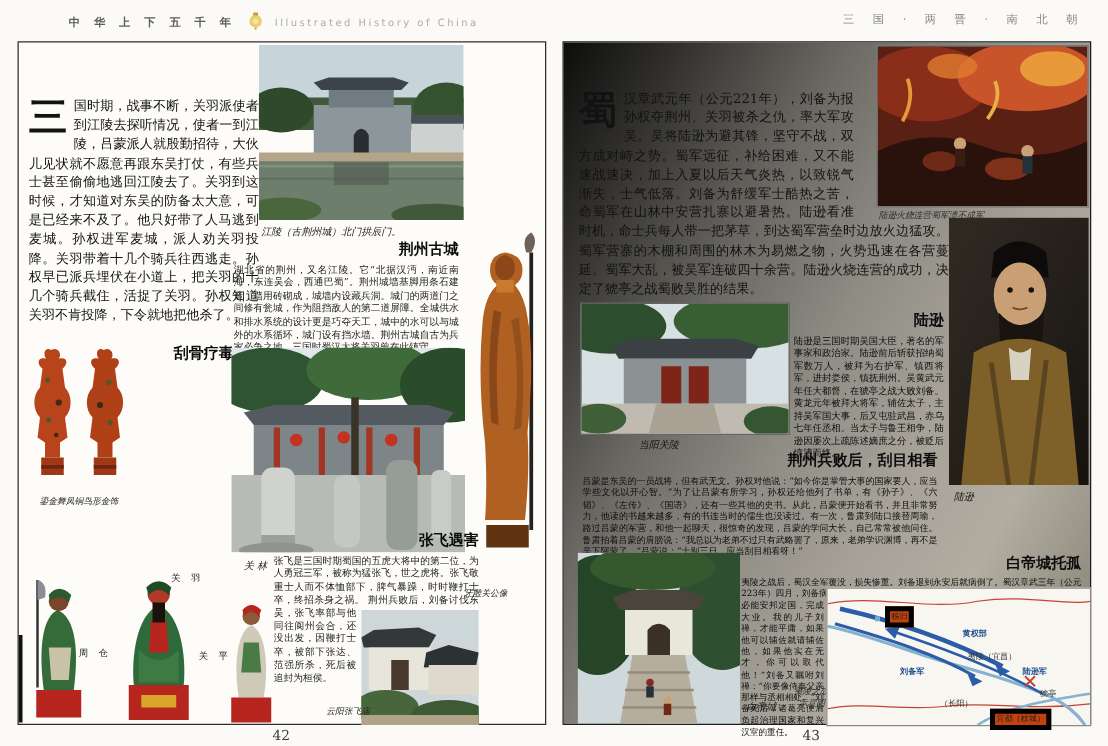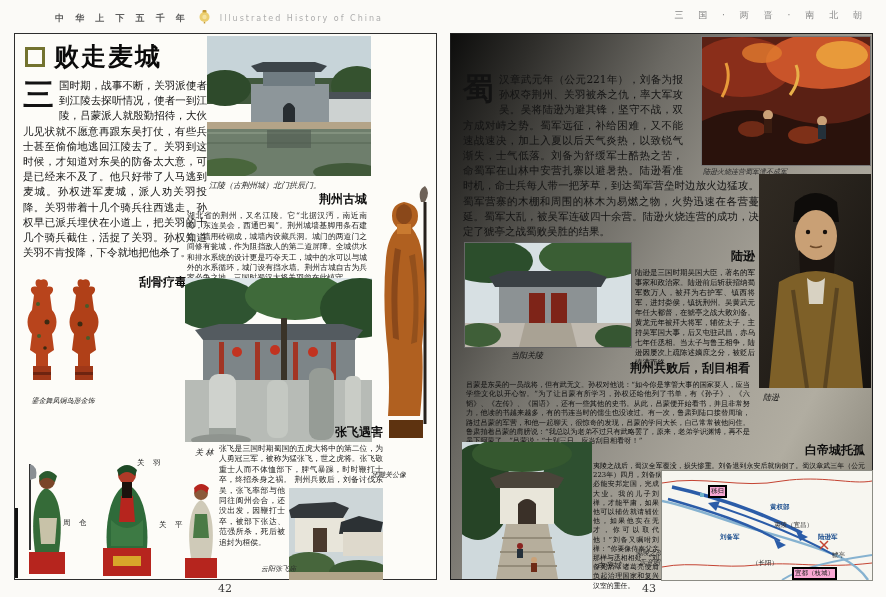--- a/index.html
+++ b/index.html
@@ -36,45 +36,41 @@
   
   #page-right .sec p{color:#0c0c0c;}
   #page-right .cap{color:#141414;}
   .luxcol p{font-size:7.5px;line-height:10px;}
   .shib p{font-size:7.2px;line-height:9.4px;}
   .baidi p{font-size:6.9px;line-height:9.2px;}
   
   .mapbox{background:#f7f6f0;border:1px solid #8c8c84;}
   .maplabel{position:absolute;font-size:6.5px;font-family:"DejaVu Sans",sans-serif;color:#333;white-space:nowrap;}
   .maplabel.blue{color:#1d4f8f;font-weight:bold;}
-  .maplabel.box{border:2px solid #000000;background:#f9a8d4;padding:0 1px;color:#222;}
+  .maplabel.box{border:4px solid #000000;background:#c2410c;padding:0 1px;color:#222;}
   .maplabel.place{color:#333;}
   .edgebar{background:#111;}
 </style>
 </head>
 <body>
 
 <div class="hdr" style="left:55px;display:flex;align-items:center;gap:8px;">
   <span class="hdr-cn">中 华 上 下 五 千 年</span>
   <span><svg width="15" height="15" viewBox="0 0 15 15">
         <rect x="5.5" y="1" width="4" height="3" rx="1" fill="#c29a3a"></rect>
         <circle cx="7.5" cy="8" r="5" fill="#e8c558" opacity="0.85"></circle>
         <circle cx="7.5" cy="8" r="2.2" fill="#f6e3a0"></circle>
         <line x1="7.5" y1="13" x2="7.5" y2="14.5" stroke="#c29a3a" stroke-width="1.5"></line>
       </svg></span>
   <span class="hdr-en">Illustrated History of China</span>
 </div>
 <div class="hdr hdr-right">三 国 · 两 晋 · 南 北 朝</div>
 
 <div class="page" id="page-left">
 
-  <div class="abs ptitle" style="left:10px;top:6px;">
-    <span class="sq"></span>
-    <b>败走麦城</b>
-  </div>
 
   <div class="abs intro" style="left:8px;top:44px;width:184px;">
     <span class="dcap">三</span><span>国时期，战事不断，关羽派使者到江陵去探听情况，使者一到江陵，吕蒙派人就殷勤招待，大伙儿见状就不愿意再跟东吴打仗，有些兵士甚至偷偷地逃回江陵去了。关羽到这时候，才知道对东吴的防备太大意，可是已经来不及了。他只好带了人马逃到麦城。孙权进军麦城，派人劝关羽投降。关羽带着十几个骑兵往西逃走。孙权早已派兵埋伏在小道上，把关羽的十几个骑兵截住，活捉了关羽。孙权知道关羽不肯投降，下令就地把他杀了。</span>
   </div>
 
   <div class="abs photo" style="left:192px;top:2px;width:164px;height:140px;">
     <svg width="164" height="140" viewBox="0 0 164 140">
       <rect width="164" height="58" fill="#c7d4d9"></rect>
       <rect y="42" width="164" height="26" fill="#41583d"></rect>
       <ellipse cx="18" cy="52" rx="26" ry="18" fill="#2e4a2b"></ellipse>

